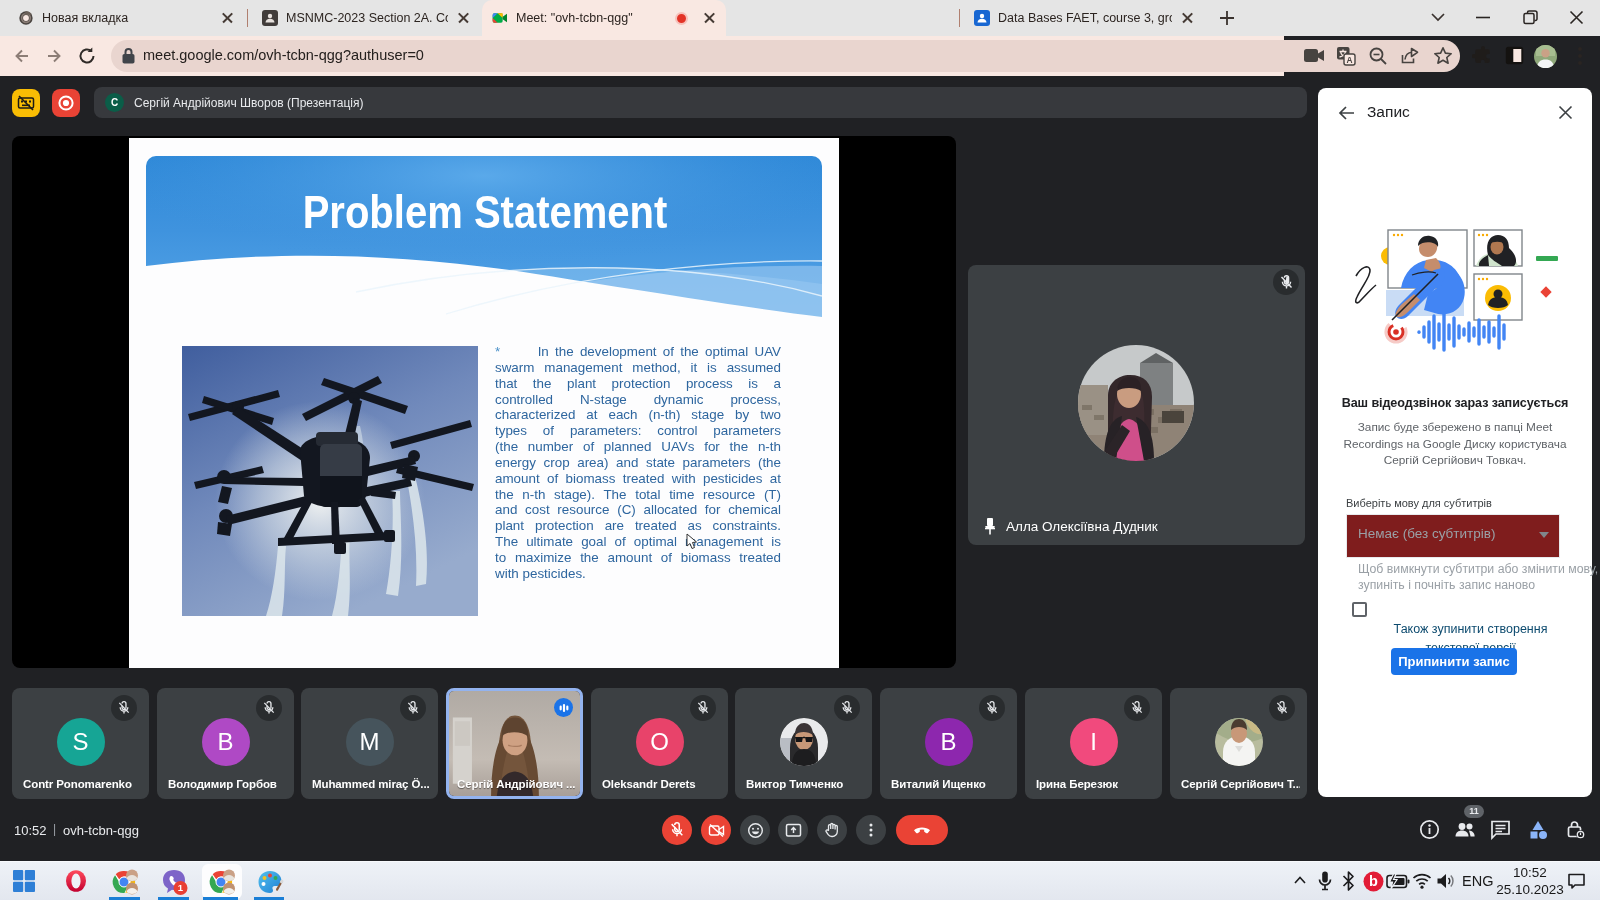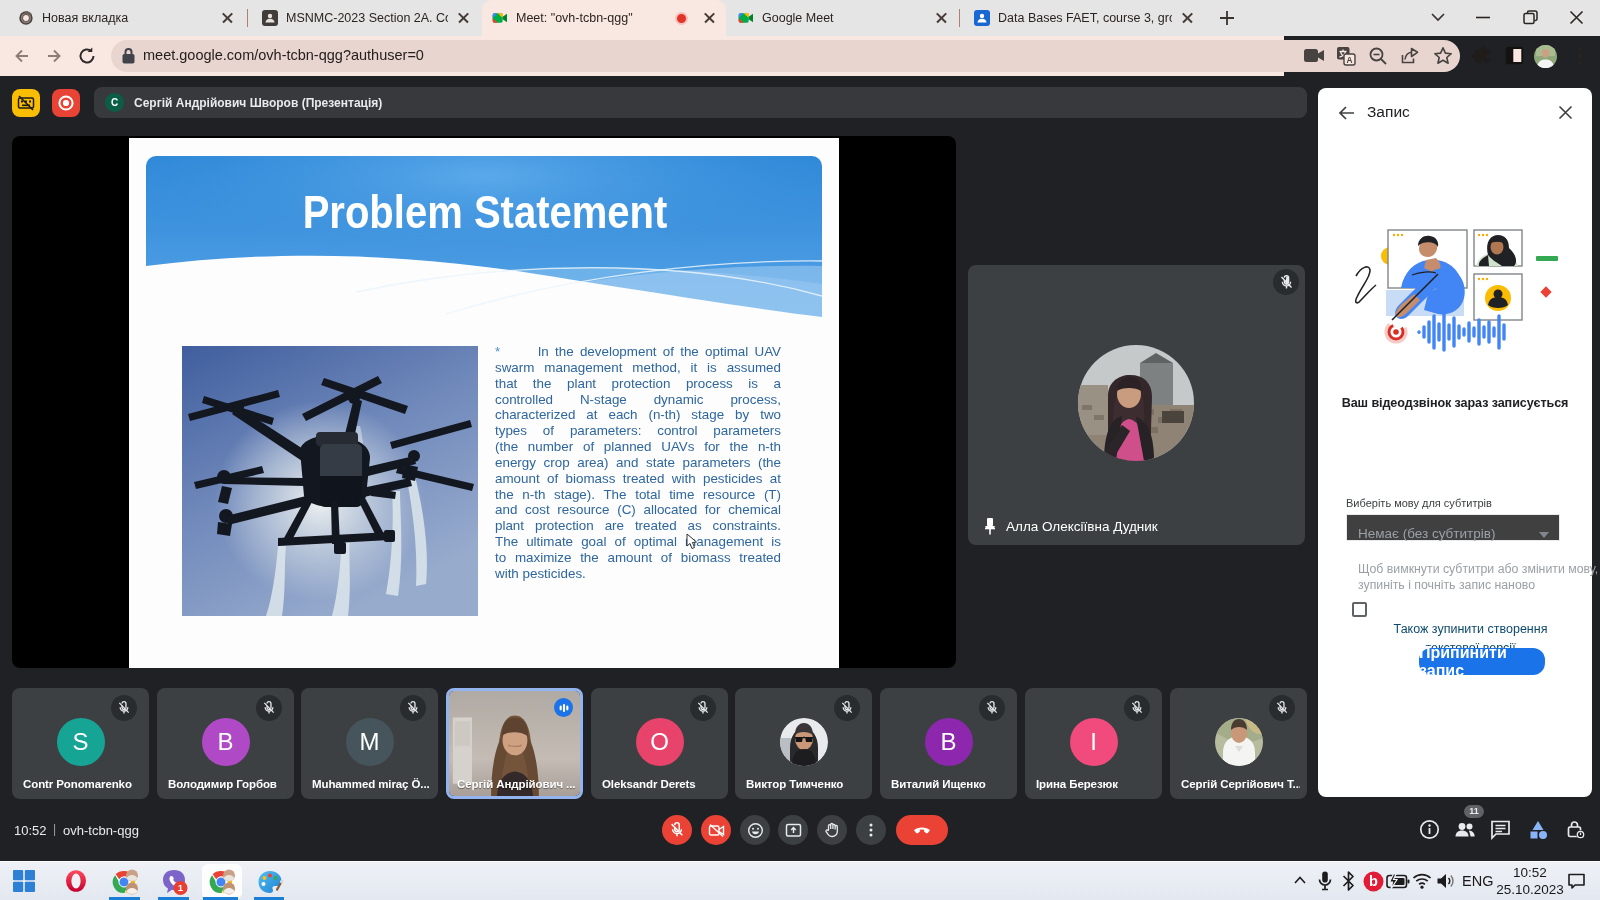--- a/index.html
+++ b/index.html
@@ -28,21 +28,21 @@
   #urltext { position:absolute; left:143px; top:11px; font-size:14.5px; color:#25201e; }
 
   
   #meet { left:0; top:76px; width:1600px; height:785px; background:#202124; }
   #presbar { position:absolute; left:94px; top:11px; width:1213px; height:31px;
     background:#37393d; border-radius:8px; display:flex; align-items:center; }
   .sqbtn { position:absolute; top:13px; width:28px; height:28px; border-radius:8px; }
   #presbar .av { width:19px; height:19px; border-radius:50%; background:#0b5d48;
     margin:0 10px 0 11px; color:#fff; font-size:10px; font-weight:bold;
     display:flex; align-items:center; justify-content:center; }
-  #presbar .nm { color:#e8eaed; font-size:12px; font-weight:bold; letter-spacing:0; }
+  #presbar .nm { color:#e8eaed; font-size:12px; font-weight:normal; letter-spacing:0; }
 
   
   #stage { position:absolute; left:12px; top:60px; width:944px; height:532px;
     background:#000; border-radius:8px; overflow:hidden; }
   #slide { position:absolute; left:117px; top:2px; width:710px; height:618px;
     background:#fdfdfe; }
   #slidetitle { position:absolute; left:18px; top:47px; width:676px; text-align:center;
     font-size:46px; font-weight:bold; color:#fff; transform:scaleX(0.87); }
   #slidetext { position:absolute; left:366px; top:206px; width:286px;
     font-size:13.4px; line-height:15.85px; color:#2e669f; }
@@ -107,31 +107,20 @@
     <div class="tab" id="activetab" style="left:482px; width:244px;">
       <svg class="favi" viewBox="0 0 24 24">
           <rect x="1" y="5" width="15" height="14" rx="2.5" fill="#00ac47"></rect>
           <path d="M1 12 L8.5 5 H3.5 A2.5 2.5 0 0 0 1 7.5 Z" fill="#4285f4"></path>
           <path d="M1 12 L8.5 19 H3.5 A2.5 2.5 0 0 1 1 16.5 Z" fill="#ea4335"></path>
           <path d="M8.5 5 H16 V12 Z" fill="#ffba00"></path>
           <path d="M16 10 L22.5 5.8 V18.2 L16 14 Z" fill="#00832d"></path>
         </svg>
       <div class="ttl">Meet: "ovh-tcbn-qgg"</div>
       <div style="width:13px;height:13px;border-radius:50%;background:#e33327;border:2.5px solid #f6c1bb;flex:none;margin:0 6px 0 6px;"></div>
-      <div class="x"></div>
-    </div>
-    <div class="tab" style="left:728px; width:230px;">
-      <svg class="favi" viewBox="0 0 24 24">
-          <rect x="1" y="5" width="15" height="14" rx="2.5" fill="#00ac47"></rect>
-          <path d="M1 12 L8.5 5 H3.5 A2.5 2.5 0 0 0 1 7.5 Z" fill="#4285f4"></path>
-          <path d="M1 12 L8.5 19 H3.5 A2.5 2.5 0 0 1 1 16.5 Z" fill="#ea4335"></path>
-          <path d="M8.5 5 H16 V12 Z" fill="#ffba00"></path>
-          <path d="M16 10 L22.5 5.8 V18.2 L16 14 Z" fill="#00832d"></path>
-        </svg>
-      <div class="ttl">Google Meet</div>
       <div class="x"></div>
     </div>
     <div class="tabsep" style="left:959px;"></div>
     <div class="tab" style="left:964px; width:240px;">
       <svg class="favi" viewBox="0 0 16 16">
           <rect x="0" y="0" width="16" height="16" rx="3" fill="#1867d2"></rect>
           <circle cx="8" cy="6" r="2.2" fill="#fff"></circle>
           <path d="M3.5 12.5c0-2.4 2-3.8 4.5-3.8s4.5 1.4 4.5 3.8z" fill="#fff"></path>
         </svg>
       <div class="ttl">Data Bases FAET, course 3, grou</div>
@@ -493,34 +482,35 @@
           <line x1="133" y1="96" x2="133" y2="120"></line>
           <line x1="138" y1="103" x2="138" y2="113"></line>
           <line x1="143" y1="98" x2="143" y2="118"></line>
           <line x1="148" y1="104" x2="148" y2="112"></line>
           <line x1="153" y1="92" x2="153" y2="124"></line>
           <line x1="158" y1="101" x2="158" y2="115"></line>
         </g>
       </svg>
 
       <div style="position:absolute;left:0;top:308px;width:274px;text-align:center;font-size:12.6px;font-weight:bold;color:#202124;letter-spacing:-0.1px;">Ваш відеодзвінок зараз записується</div>
+      <div style="position:absolute;left:0;top:331px;width:274px;text-align:center;font-size:11.8px;line-height:16.5px;color:#5f6368;">Запис буде збережено в папці Meet<br>Recordings на Google Диску користувача<br>Сергій Сергійович Товкач.</div>
 
       <div style="position:absolute;left:28px;top:409px;font-size:11px;color:#3c4043;">Виберіть мову для субтитрів</div>
-      <div style="position:absolute;left:28px;top:426px;width:214px;height:27px;background:#404040;border:1px solid #e8eaed;">
+      <div style="position:absolute;left:28px;top:426px;width:214px;height:44px;background:#7f1d1d;border:1px solid #e8eaed;">
         <div style="position:absolute;left:11px;top:11px;font-size:13.5px;color:#9aa0a6;">Немає (без субтитрів)</div>
         <svg style="position:absolute;right:10px;top:17px;" width="10" height="6" viewBox="0 0 10 6">
             <path d="M0 0 L5 6 L10 0 Z" fill="#80868b"></path>
           </svg>
       </div>
       <div style="position:absolute;left:40px;top:474px;font-size:12.3px;line-height:15.5px;color:#9aa0a6;white-space:nowrap;">Щоб вимкнути субтитри або змінити мову,<br>зупиніть і почніть запис наново</div>
 
       <div style="position:absolute;left:34px;top:514px;width:15px;height:15px;border:2px solid #5f6368;border-radius:2px;"></div>
       <div style="position:absolute;left:55px;top:510px;width:195px;text-align:center;font-size:12.5px;line-height:19px;color:#0c4a6e;margin-top:22px;">Також зупинити створення текстової версії</div>
 
-      <div style="position:absolute;left:73px;top:560px;width:126px;height:27px;background:#1a73e8;border-radius:12px;color:#fff;font-size:16px;font-weight:bold;display:flex;align-items:center;justify-content:center;margin-left:28px;">Припинити запис</div>
+      <div style="position:absolute;left:73px;top:560px;width:126px;height:27px;background:#1a73e8;border-radius:4px;color:#fff;font-size:13px;font-weight:bold;display:flex;align-items:center;justify-content:center;">Припинити запис</div>
     </div>
 
     <div class="tile" style="left:12px;">
       <div class="micoff tmic">
           <svg width="14" height="14" viewBox="0 0 15 15">
             <g stroke="#e8eaed" fill="none" stroke-width="1.4">
               <path d="M5.4 2.8 a2.1 2.1 0 0 1 4.2 0 V7 a2.1 2.1 0 0 1 -0.4 1.2 M5.4 5 V7 a2.1 2.1 0 0 0 3.4 1.7"></path>
               <path d="M3.4 6.8 a4.1 4.1 0 0 0 8.2 0 M7.5 11 V13.4"></path>
               <path d="M2.5 2 L12.5 12.5"></path>
             </g>

